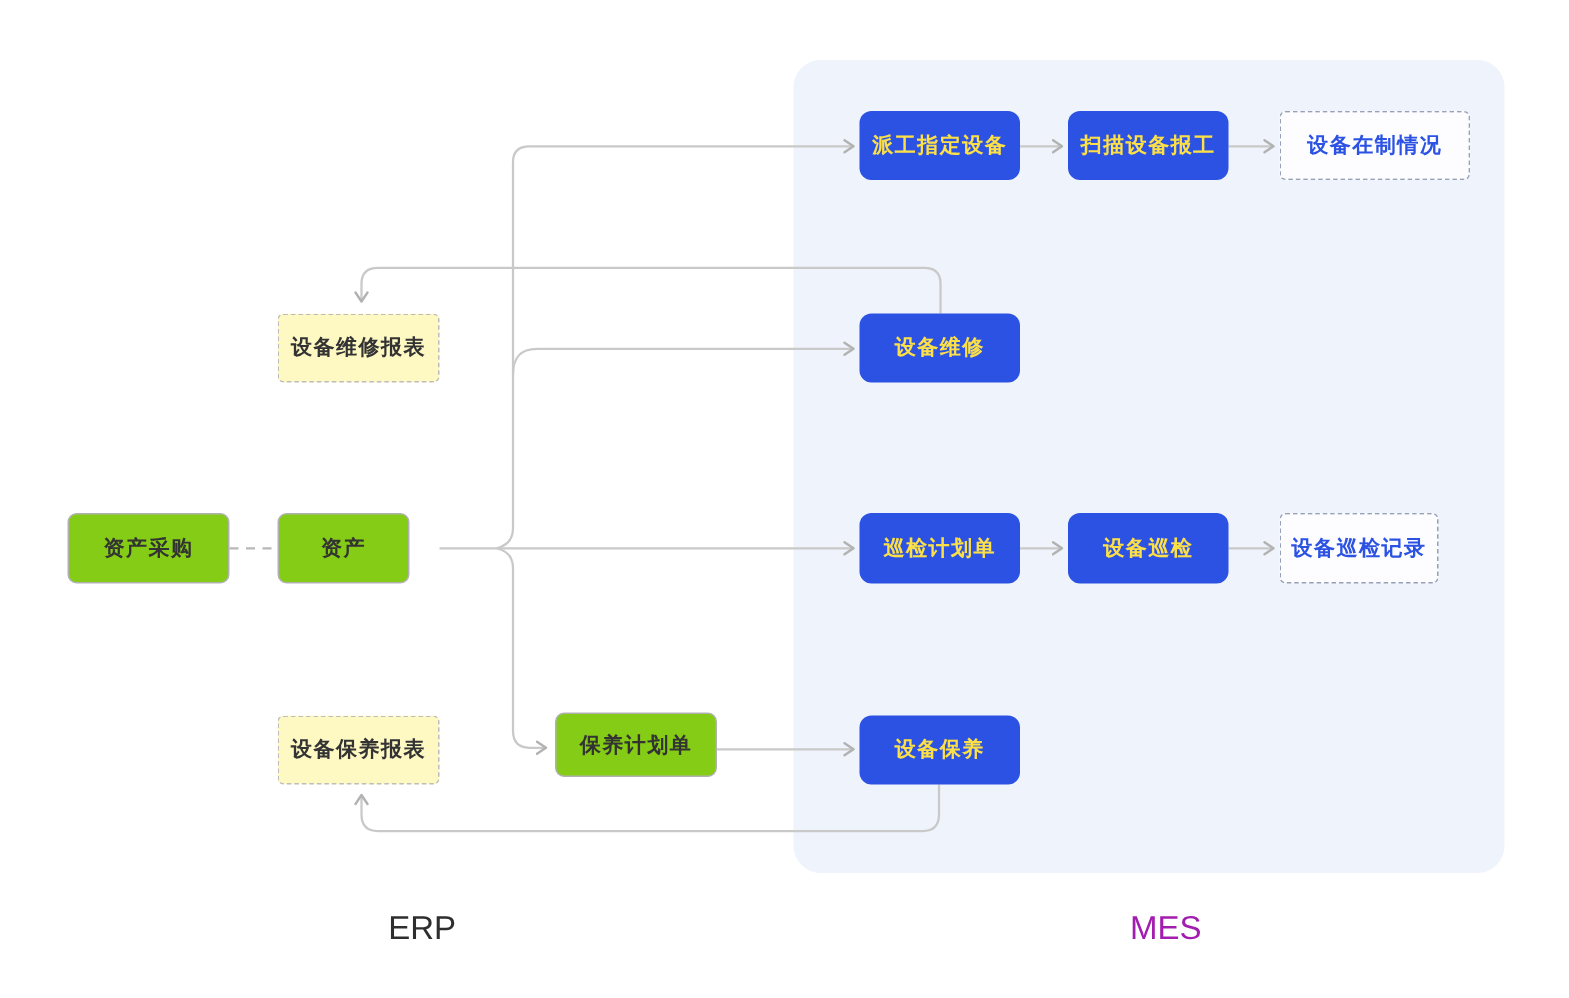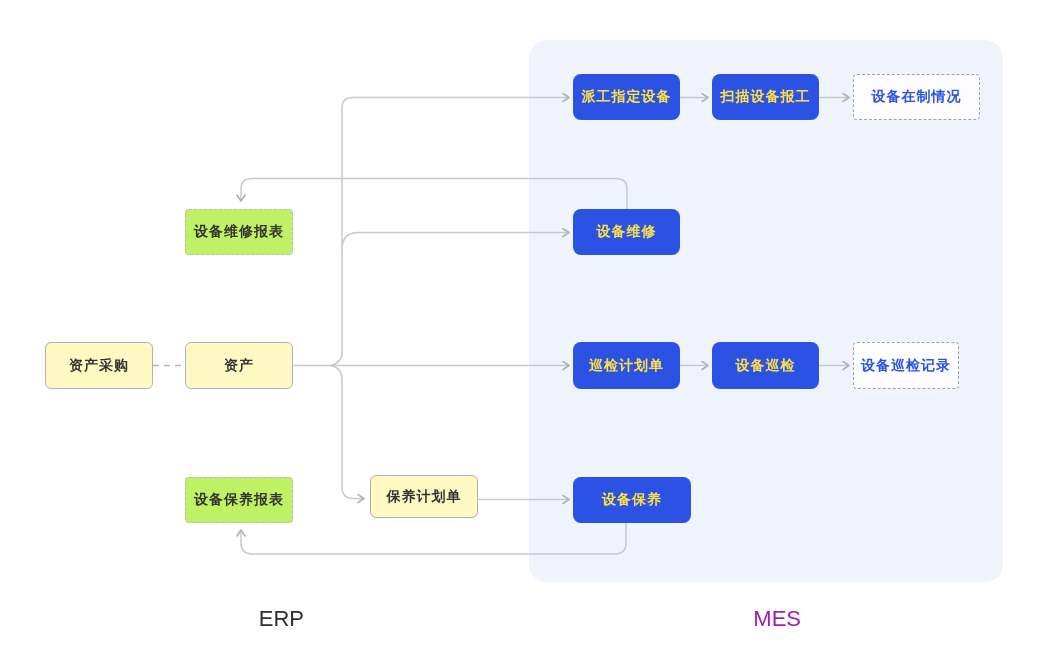--- a/index.html
+++ b/index.html
@@ -10,22 +10,22 @@
   .mes-panel{
     position:absolute;left:529px;top:40px;width:474px;height:542px;
     background:#eff3fb;border-radius:18px;z-index:1;
   }
   svg.connector-layer{position:absolute;left:0;top:0;z-index:2;}
   .node{
     position:absolute;display:flex;align-items:center;justify-content:center;
     box-sizing:border-box;font-size:14px;font-weight:600;z-index:3;
     letter-spacing:1px;white-space:nowrap;
   }
-  .node-gray{background:#fef9c3;border:1px solid #b1b1b1;border-radius:6px;color:#333333;}
-  .node-dashed-gray{background:#bef264;border:1px dashed #bcbcbc;border-radius:4px;color:#333333;}
+  .node-gray{background:#84cc16;border:1px solid #b1b1b1;border-radius:6px;color:#333333;}
+  .node-dashed-gray{background:#fef9c3;border:1px dashed #bcbcbc;border-radius:4px;color:#333333;}
   .node-blue{background:#2b52e2;border-radius:8px;color:#fde047;}
   .node-dashed-blue{background:#fdfdff;border:1px dashed #98a1b8;border-radius:4px;color:#2b52e2;}
   .section-label{
     position:absolute;font-size:22px;font-weight:500;z-index:3;
     width:70px;text-align:right;
   }
   .section-label.erp{left:234px;top:606px;color:#2e2e2e;}
   .section-label.mes{left:731px;top:606px;color:#a21caf;}
 </style>
 </head>
@@ -65,21 +65,21 @@
 
     <path d="M627,209 V189 Q627,178.5 616,178.5 H252 Q241,178.5 241,189 V201" marker-end="url(#arrow)"></path>
 
     <path d="M626,523 V543 Q626,554 615,554 H252 Q241,554 241,543 V530" marker-end="url(#arrow)"></path>
   </g>
 </svg>
 
 <div class="node node-gray" style="left:45px;top:342px;width:108px;height:47px">
   <span>资产采购</span>
 </div>
-<div class="node node-gray" style="left:185px;top:342px;width:108px;height:47px">
+<div class="node node-gray" style="left:185px;top:342px;width:88px;height:47px">
   <span>资产</span>
 </div>
 <div class="node node-dashed-gray" style="left:185px;top:209px;width:108px;height:46px">
   <span>设备维修报表</span>
 </div>
 <div class="node node-dashed-gray" style="left:185px;top:477px;width:108px;height:46px">
   <span>设备保养报表</span>
 </div>
 <div class="node node-gray" style="left:370px;top:475px;width:108px;height:43px">
   <span>保养计划单</span>
@@ -99,18 +99,18 @@
 </div>
 <div class="node node-blue" style="left:573px;top:342px;width:107px;height:47px">
   <span>巡检计划单</span>
 </div>
 <div class="node node-blue" style="left:712px;top:342px;width:107px;height:47px">
   <span>设备巡检</span>
 </div>
 <div class="node node-dashed-blue" style="left:853px;top:342px;width:106px;height:47px">
   <span>设备巡检记录</span>
 </div>
-<div class="node node-blue" style="left:573px;top:477px;width:118px;height:46px">
+<div class="node node-blue" style="left:573px;top:477px;width:107px;height:46px">
   <span>设备保养</span>
 </div>
 
 <div class="section-label erp">ERP</div>
 <div class="section-label mes">MES</div>
 
 </body></html>

